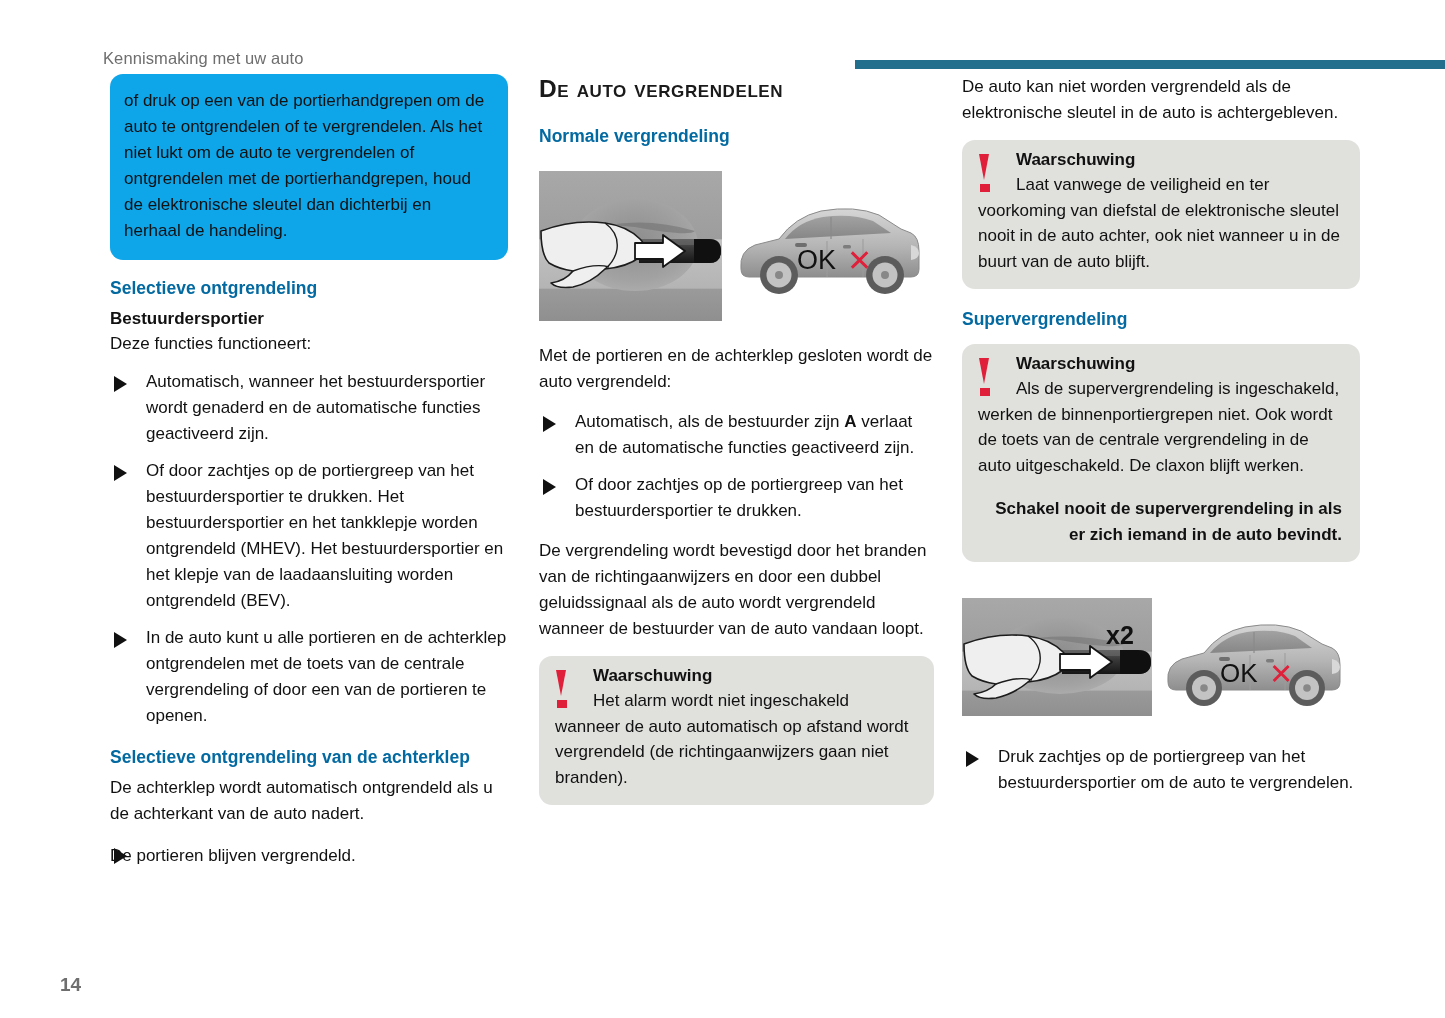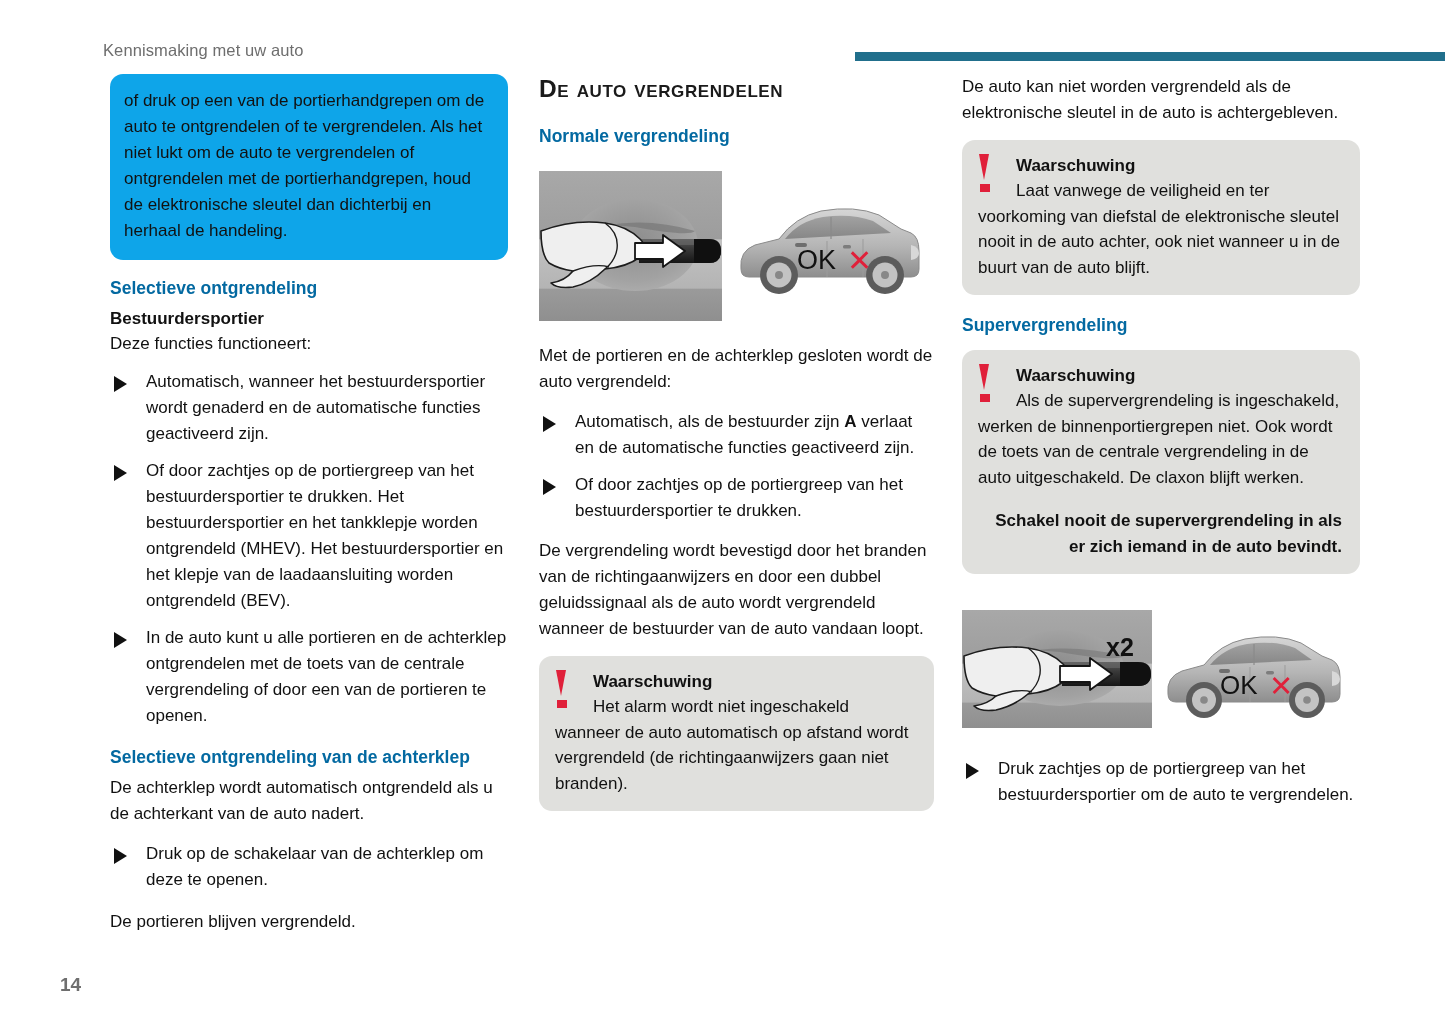--- a/index.html
+++ b/index.html
@@ -12,21 +12,21 @@
     height: 1018px;
     position: relative;
     font-family: "Liberation Sans", sans-serif;
     color: #111111;
     overflow: hidden;
   }
 
   
   .page-header {
     position: absolute;
-    left: 0; top: 8px;
+    left: 0; top: 16px;
     width: 1433px;
     height: 62px;
   }
   .header-title {
     position: absolute;
     left: 103px;
     top: 33px;
     font-size: 16.5px;
     color: #6e6e6e;
     letter-spacing: 0.1px;
@@ -120,21 +120,21 @@
     background: #0ea5e9;
     border-radius: 13px;
     padding: 14px 18px 16px 14px;
     margin-bottom: 16px;
   }
   .grey-box .p { margin-bottom: 0; }
 
   .warn-box {
     background: #e0e0dd;
     border-radius: 13px;
-    padding: 13px 18px 15px 16px;
+    padding: 7px 18px 15px 16px;
     margin-bottom: 16px;
     position: relative;
   }
   .warn-head {
     font-size: 17px;
     line-height: 25px;
     font-weight: bold;
     margin: 0 0 0 38px;
   }
   .warn-body {
@@ -222,21 +222,20 @@
         <span>In de auto kunt u alle portieren en de achterklep ontgrendelen met de toets van de centrale vergrendeling of door een van de portieren te openen.</span>
       </li>
     </ul>
 
     <h3 class="sub-head spaced-top">Selectieve ontgrendeling van de achterklep</h3>
     <p class="p">De achterklep wordt automatisch ontgrendeld als u de achterkant van de auto nadert.</p>
 
     <ul class="tri-list">
       <li>
         <span class="tri"></span>
-        <span>Druk op de schakelaar van de achterklep om deze te openen.</span>
       </li>
     </ul>
 
     <p class="p" style="margin-top:16px;">De portieren blijven vergrendeld.</p>
   </div>
 
   <div class="col col-mid">
 
     <h2 class="section-title">De auto vergrendelen</h2>
     <h3 class="sub-head" style="margin-bottom:22px;">Normale vergrendeling</h3>

